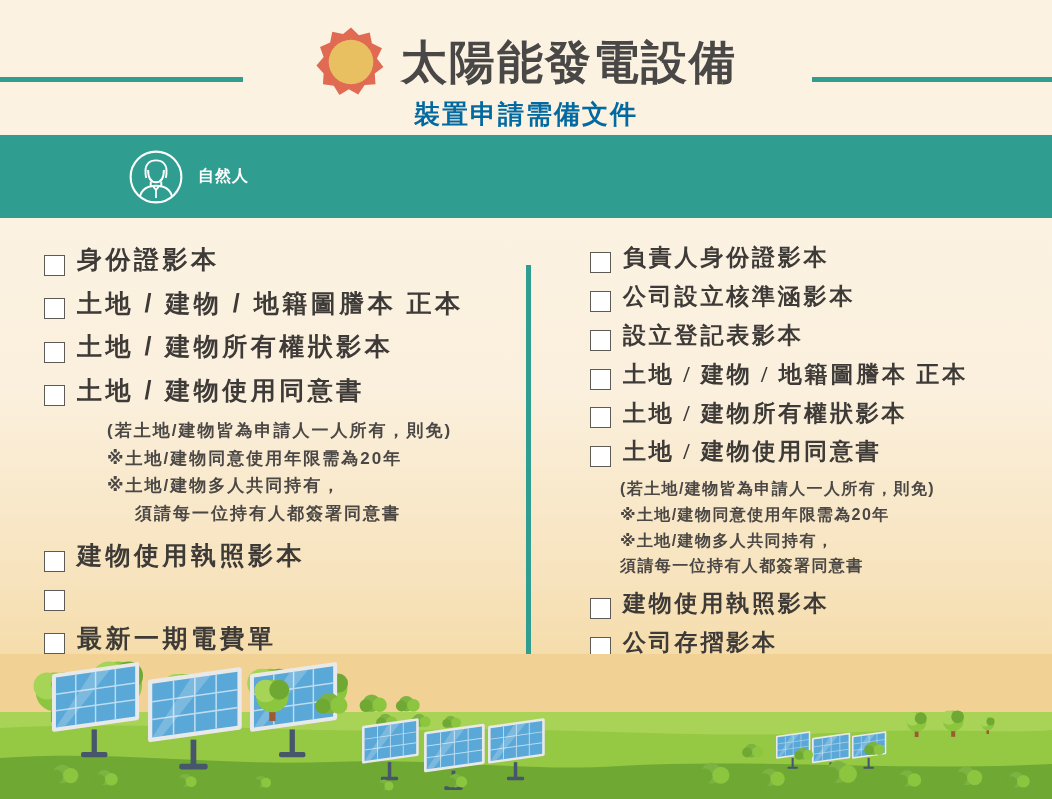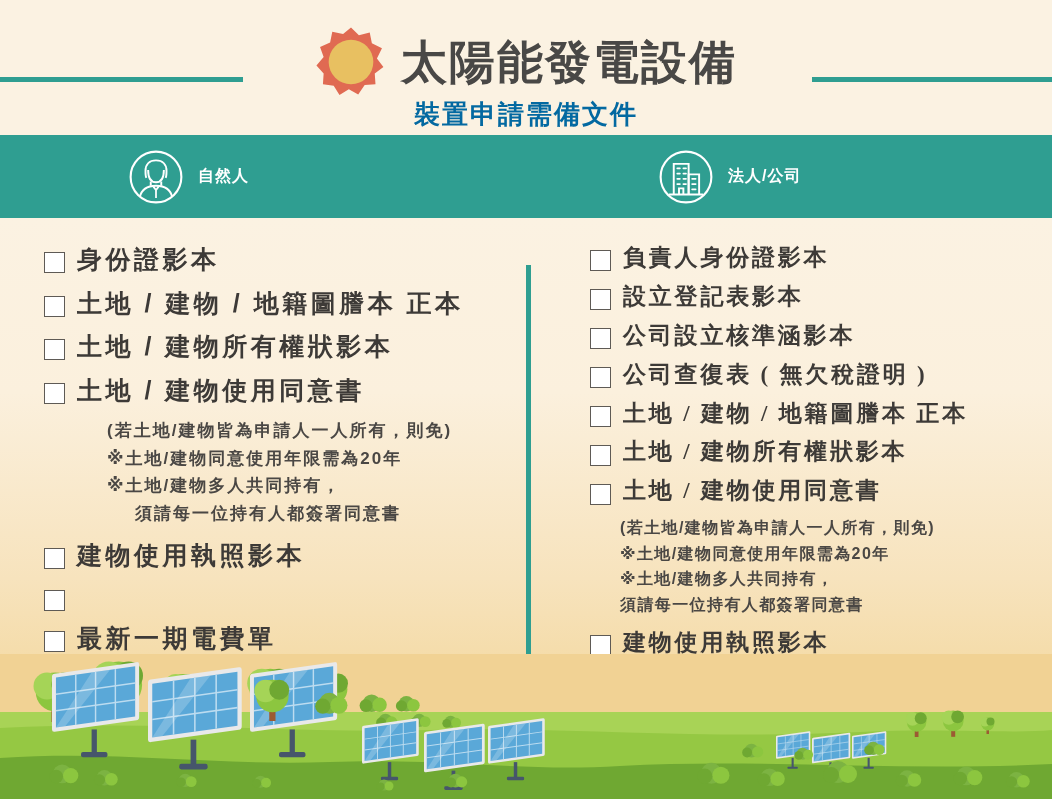--- a/index.html
+++ b/index.html
@@ -118,21 +118,21 @@
 
   .column {
     position: absolute;
     top: 0;
   }
   .col-left  { left: 44px;  width: 470px; }
   .col-right { left: 590px; width: 450px; }
 
   .check-item {
     display: flex;
-    align-items: center;
+    align-items: flex-end;
     gap: 12px;
   }
   .checkbox {
     flex: 0 0 auto;
     box-sizing: border-box;
     width: 21px;
     height: 21px;
     border: 1.5px solid #5e5a55;
     background: #ffffff;
   }
@@ -208,32 +208,20 @@
         <path d="M32 13 c-8 0 -12 5 -12 12 c0 3 0 6 1 8 M32 13 c8 0 12 5 12 12 c0 3 0 6 -1 8" fill="none" stroke="#ffffff" stroke-width="2.2"></path>
         <path d="M23 24 c0 8 2 14 9 14 c7 0 9 -6 9 -14" fill="none" stroke="#ffffff" stroke-width="2.2"></path>
         <path d="M26 37 v5 M38 37 v5" fill="none" stroke="#ffffff" stroke-width="2.2"></path>
         <path d="M13.5 55 c2 -9 8.5 -13 18.5 -13 c10 0 16.5 4 18.5 13" fill="none" stroke="#ffffff" stroke-width="2.2"></path>
         <path d="M29 43 l3 4 l3 -4" fill="none" stroke="#ffffff" stroke-width="2"></path>
         <path d="M32 47 v9" fill="none" stroke="#ffffff" stroke-width="2"></path>
       </svg>
       <div class="band-label">自然人</div>
     </div>
 
-    <div class="band-col right">
-      <svg class="band-icon" viewBox="0 0 64 64">
-        <circle cx="32" cy="32" r="29" fill="none" stroke="#ffffff" stroke-width="2.4"></circle>
-        <path d="M18 52 V17 h17 v35" fill="none" stroke="#ffffff" stroke-width="2.2"></path>
-        <path d="M35 52 V29 h12 v23" fill="none" stroke="#ffffff" stroke-width="2.2"></path>
-        <path d="M22 22 h3 M29 22 h3 M22 28 h3 M29 28 h3 M22 34 h3 M29 34 h3 M22 40 h3 M29 40 h3" stroke="#ffffff" stroke-width="2" stroke-linecap="round"></path>
-        <path d="M39 34 h4 M39 40 h4 M39 46 h4" stroke="#ffffff" stroke-width="2" stroke-linecap="round"></path>
-        <path d="M24 52 v-7 h5 v7" fill="none" stroke="#ffffff" stroke-width="2.2"></path>
-        <path d="M13 52 h38" stroke="#ffffff" stroke-width="2.2" stroke-linecap="round"></path>
-      </svg>
-      <div class="band-label">法人/公司</div>
-    </div>
   </div>
 
   <div class="body-zone">
 
     <div class="divider"></div>
 
     <div class="column col-left" style="padding-top:25px;">
       <div class="check-item">
         <span class="checkbox"></span>
         <span class="check-label">身份證影本</span>
@@ -271,29 +259,25 @@
       </div>
     </div>
 
     <div class="column col-right" style="padding-top:25px;">
       <div class="check-item">
         <span class="checkbox"></span>
         <span class="check-label">負責人身份證影本</span>
       </div>
       <div class="check-item">
         <span class="checkbox"></span>
+        <span class="check-label">公司設立核準涵影本</span>
+      </div>
+      <div class="check-item">
+        <span class="checkbox"></span>
         <span class="check-label">設立登記表影本</span>
-      </div>
-      <div class="check-item">
-        <span class="checkbox"></span>
-        <span class="check-label">公司設立核準涵影本</span>
-      </div>
-      <div class="check-item">
-        <span class="checkbox"></span>
-        <span class="check-label">公司查復表 ( 無欠稅證明 )</span>
       </div>
       <div class="check-item">
         <span class="checkbox"></span>
         <span class="check-label">土地 / 建物 / 地籍圖謄本 正本</span>
       </div>
       <div class="check-item">
         <span class="checkbox"></span>
         <span class="check-label">土地 / 建物所有權狀影本</span>
       </div>
       <div class="check-item">

